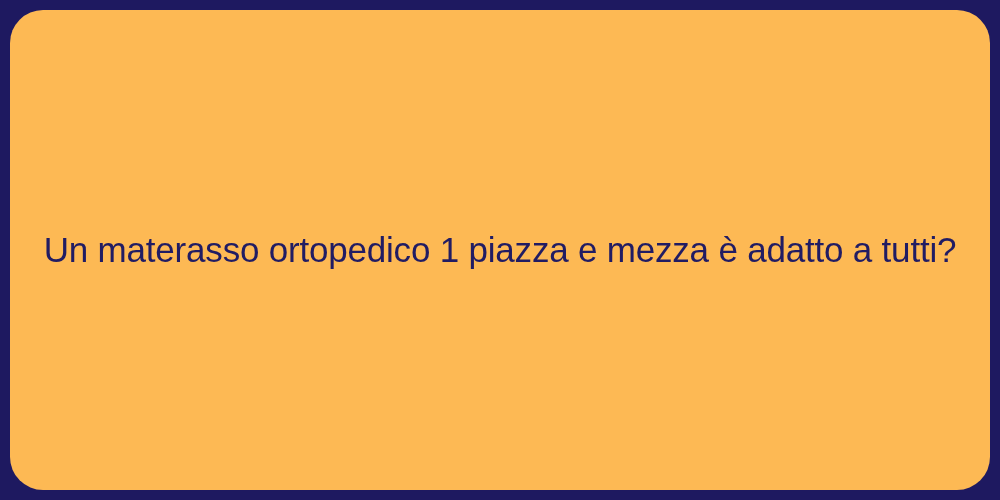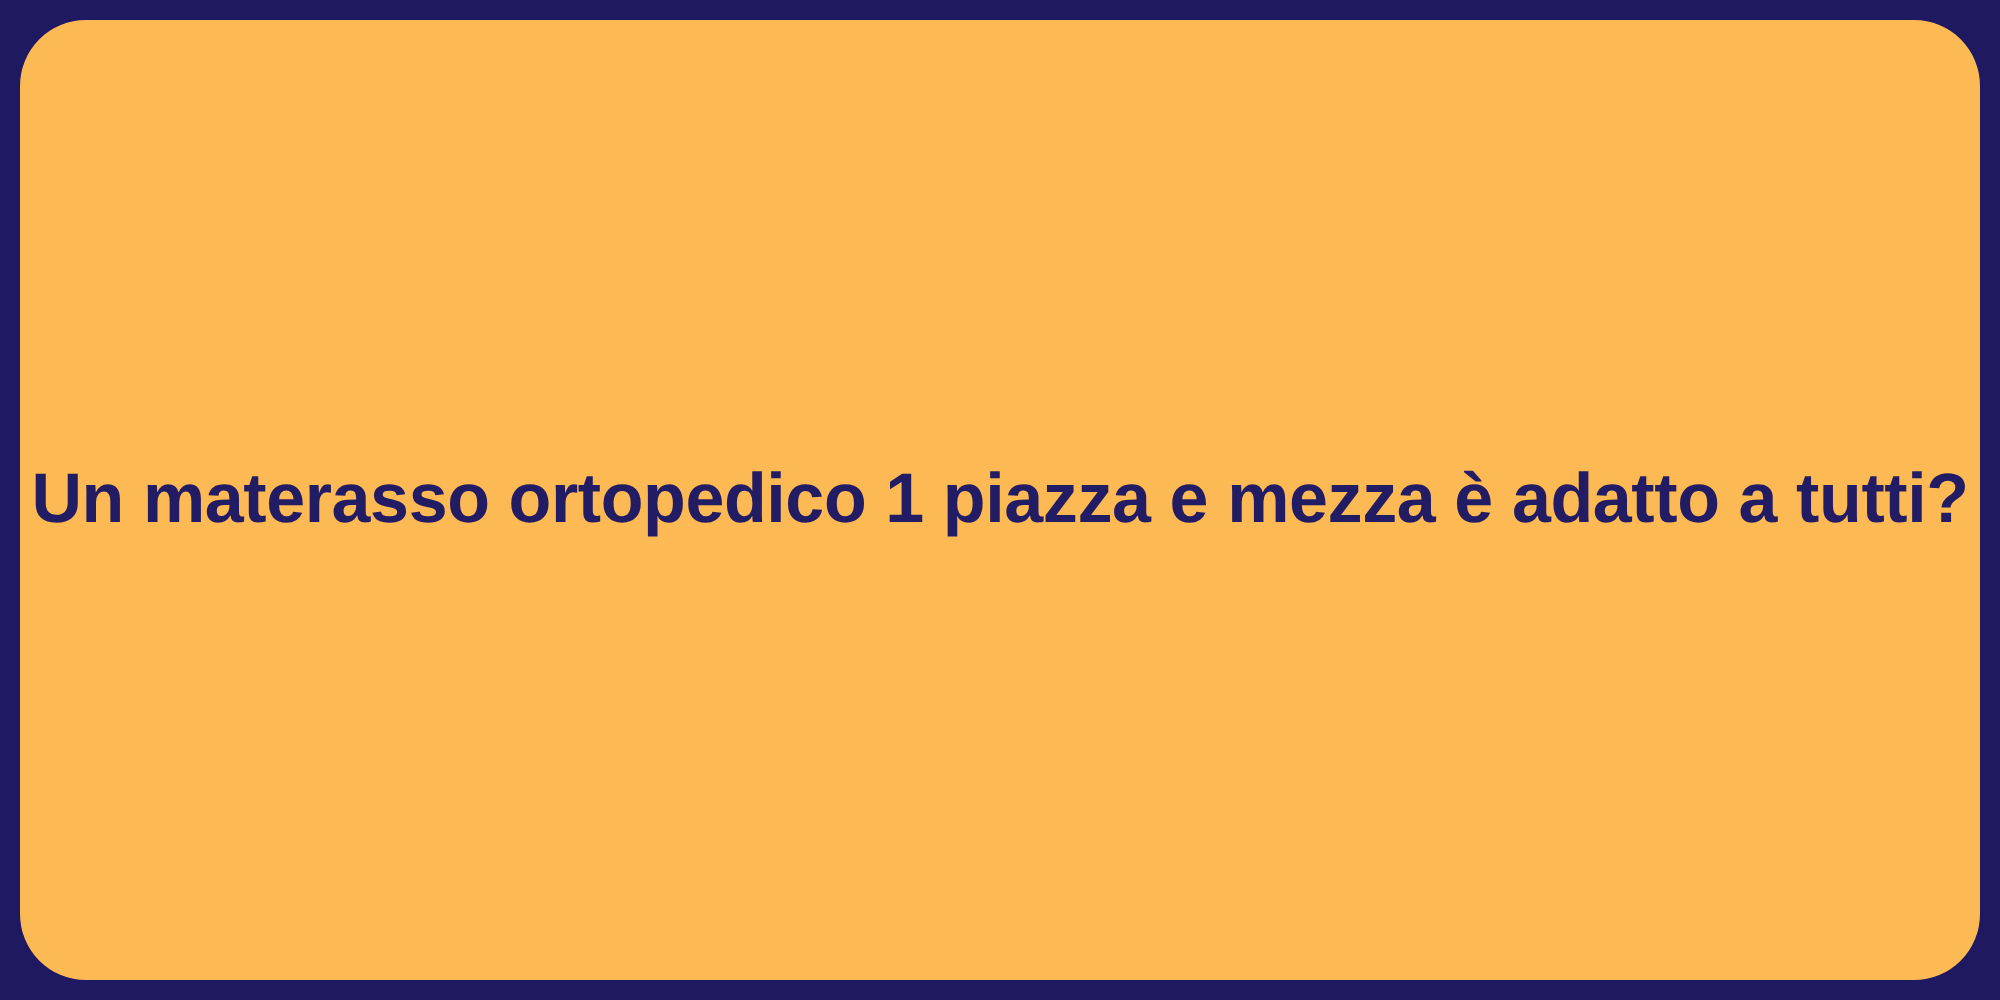--- a/index.html
+++ b/index.html
@@ -35,21 +35,21 @@
     display: flex;
     align-items: center;
     justify-content: center;
     padding: 0 40px;
   }
 
   .question-text {
     margin: 0;
     color: #211c63;
     font-family: "Liberation Sans", sans-serif;
-    font-weight: bold;
+    font-weight: normal;
     font-size: 35px;
     line-height: 1.25;
     letter-spacing: -0.2px;
     text-align: center;
     white-space: nowrap;
   }
 </style>
 </head>
 <body>
 

